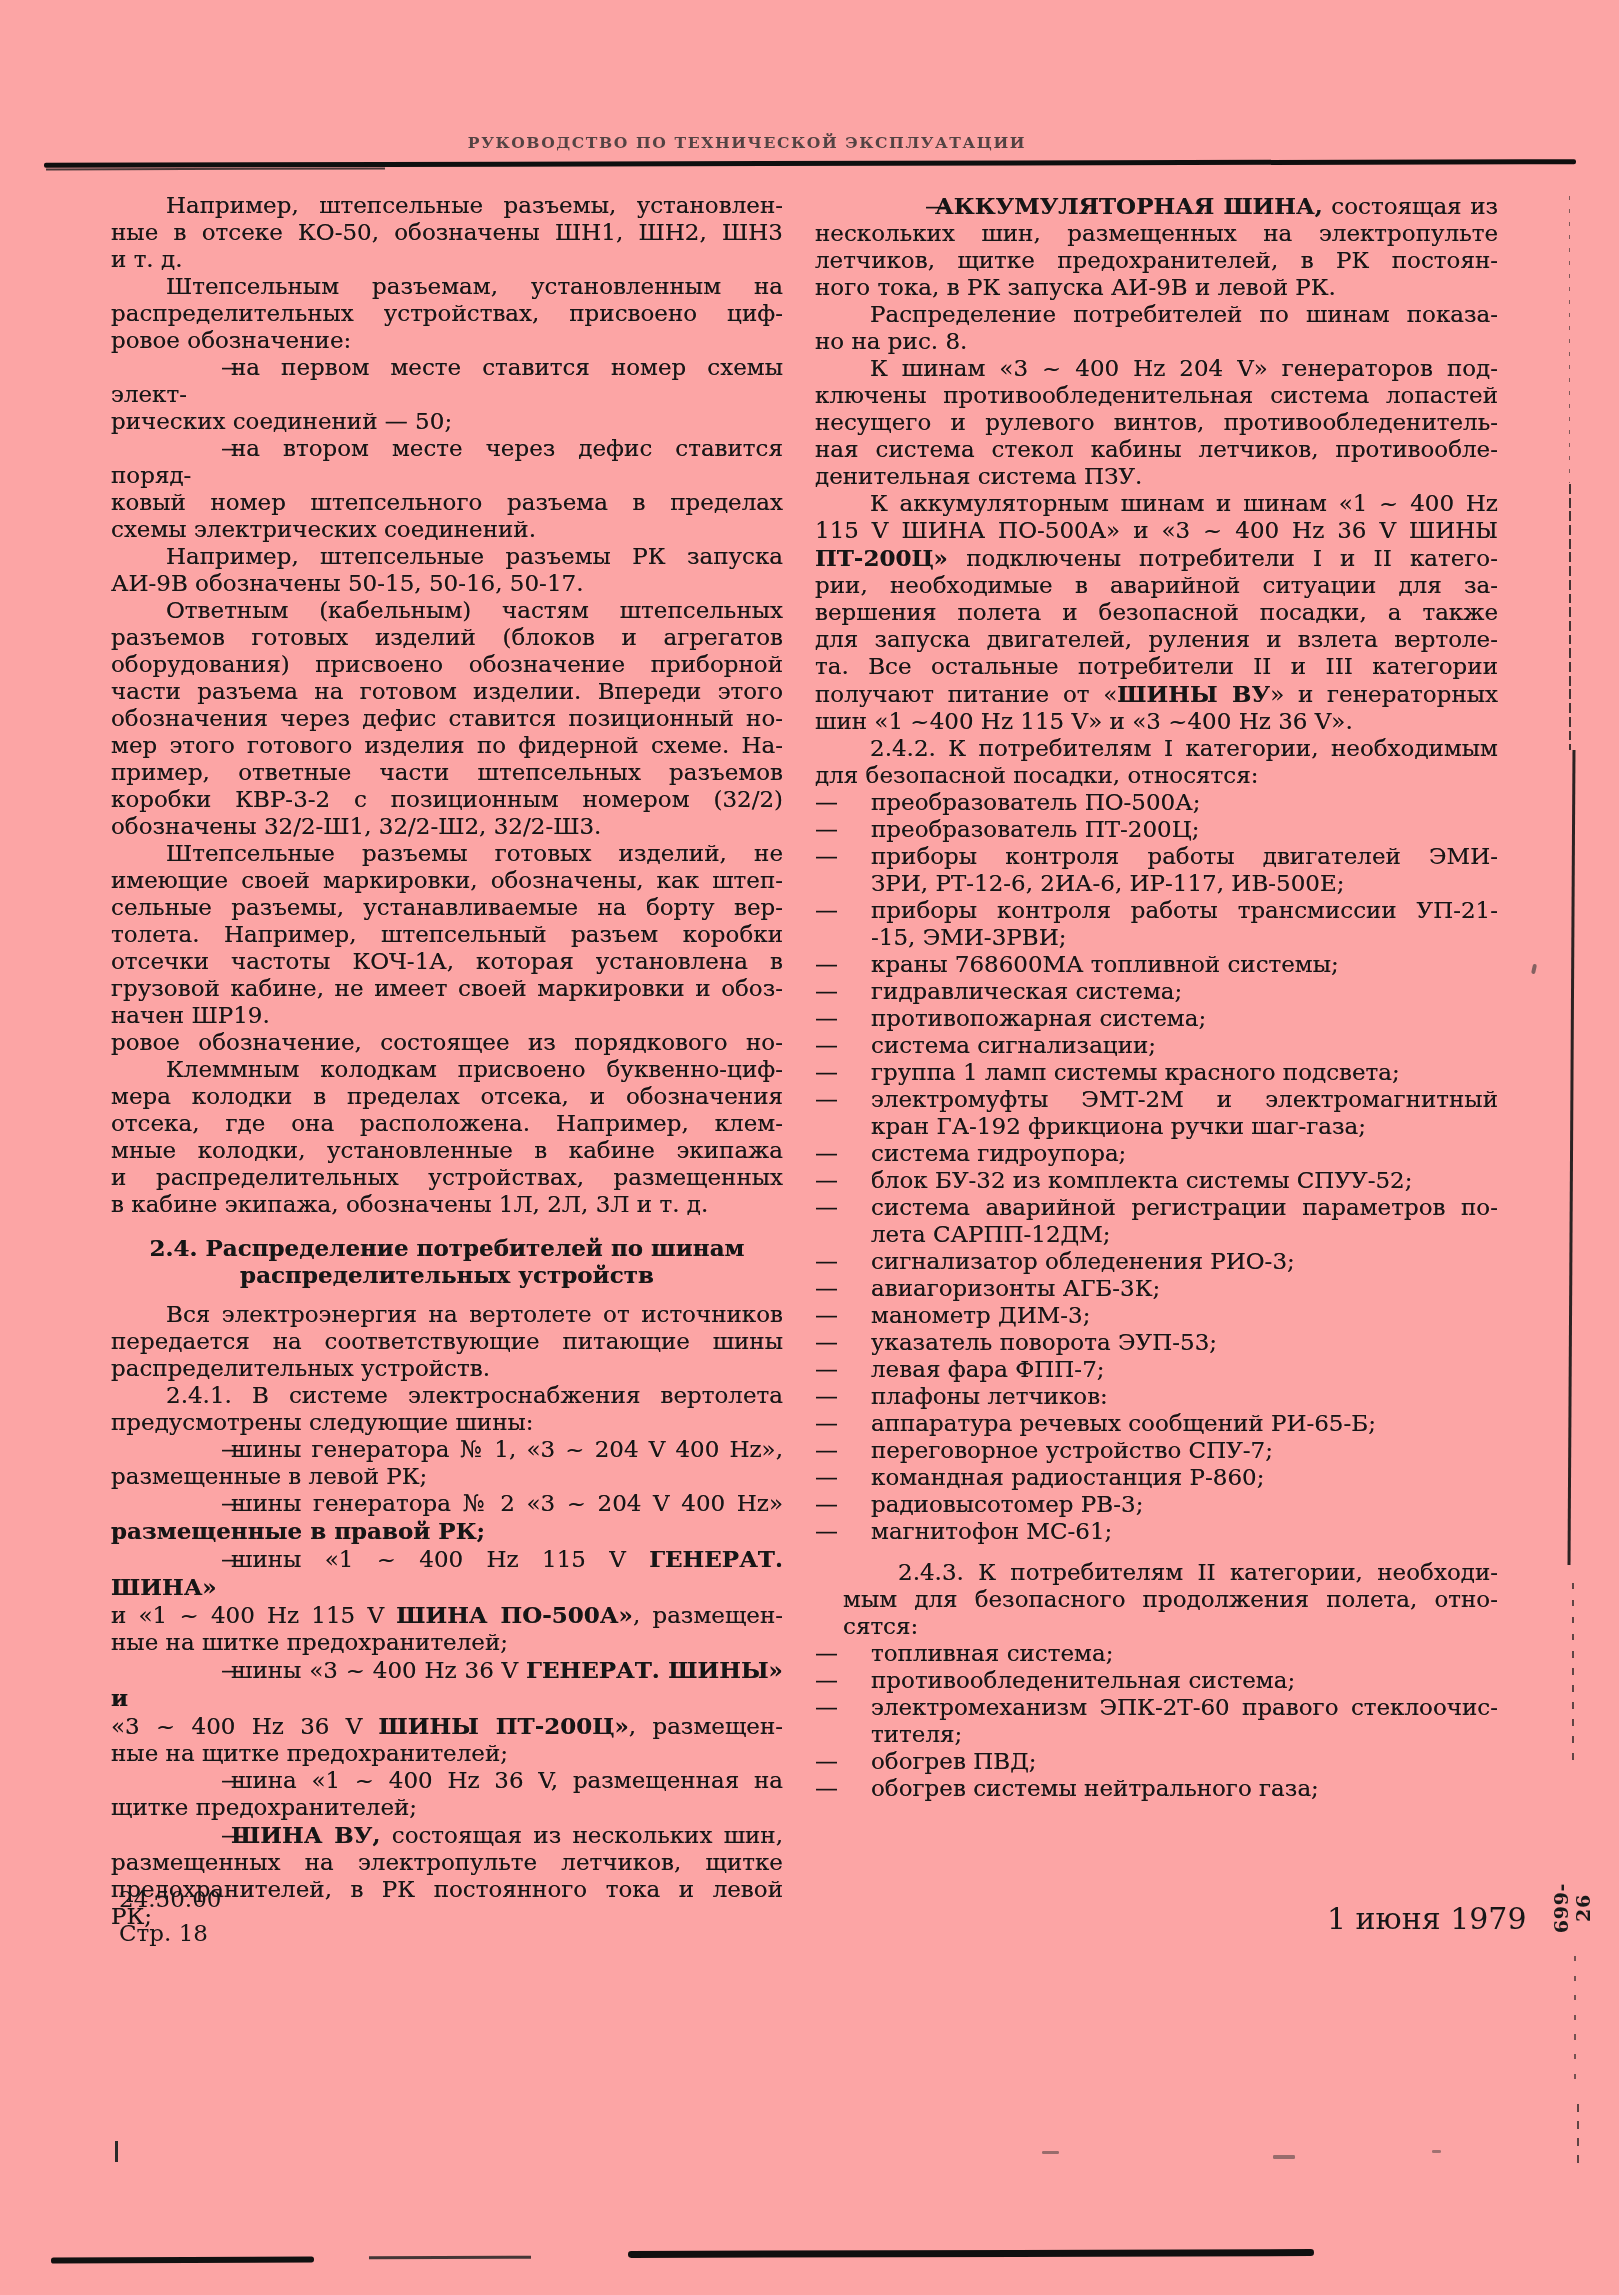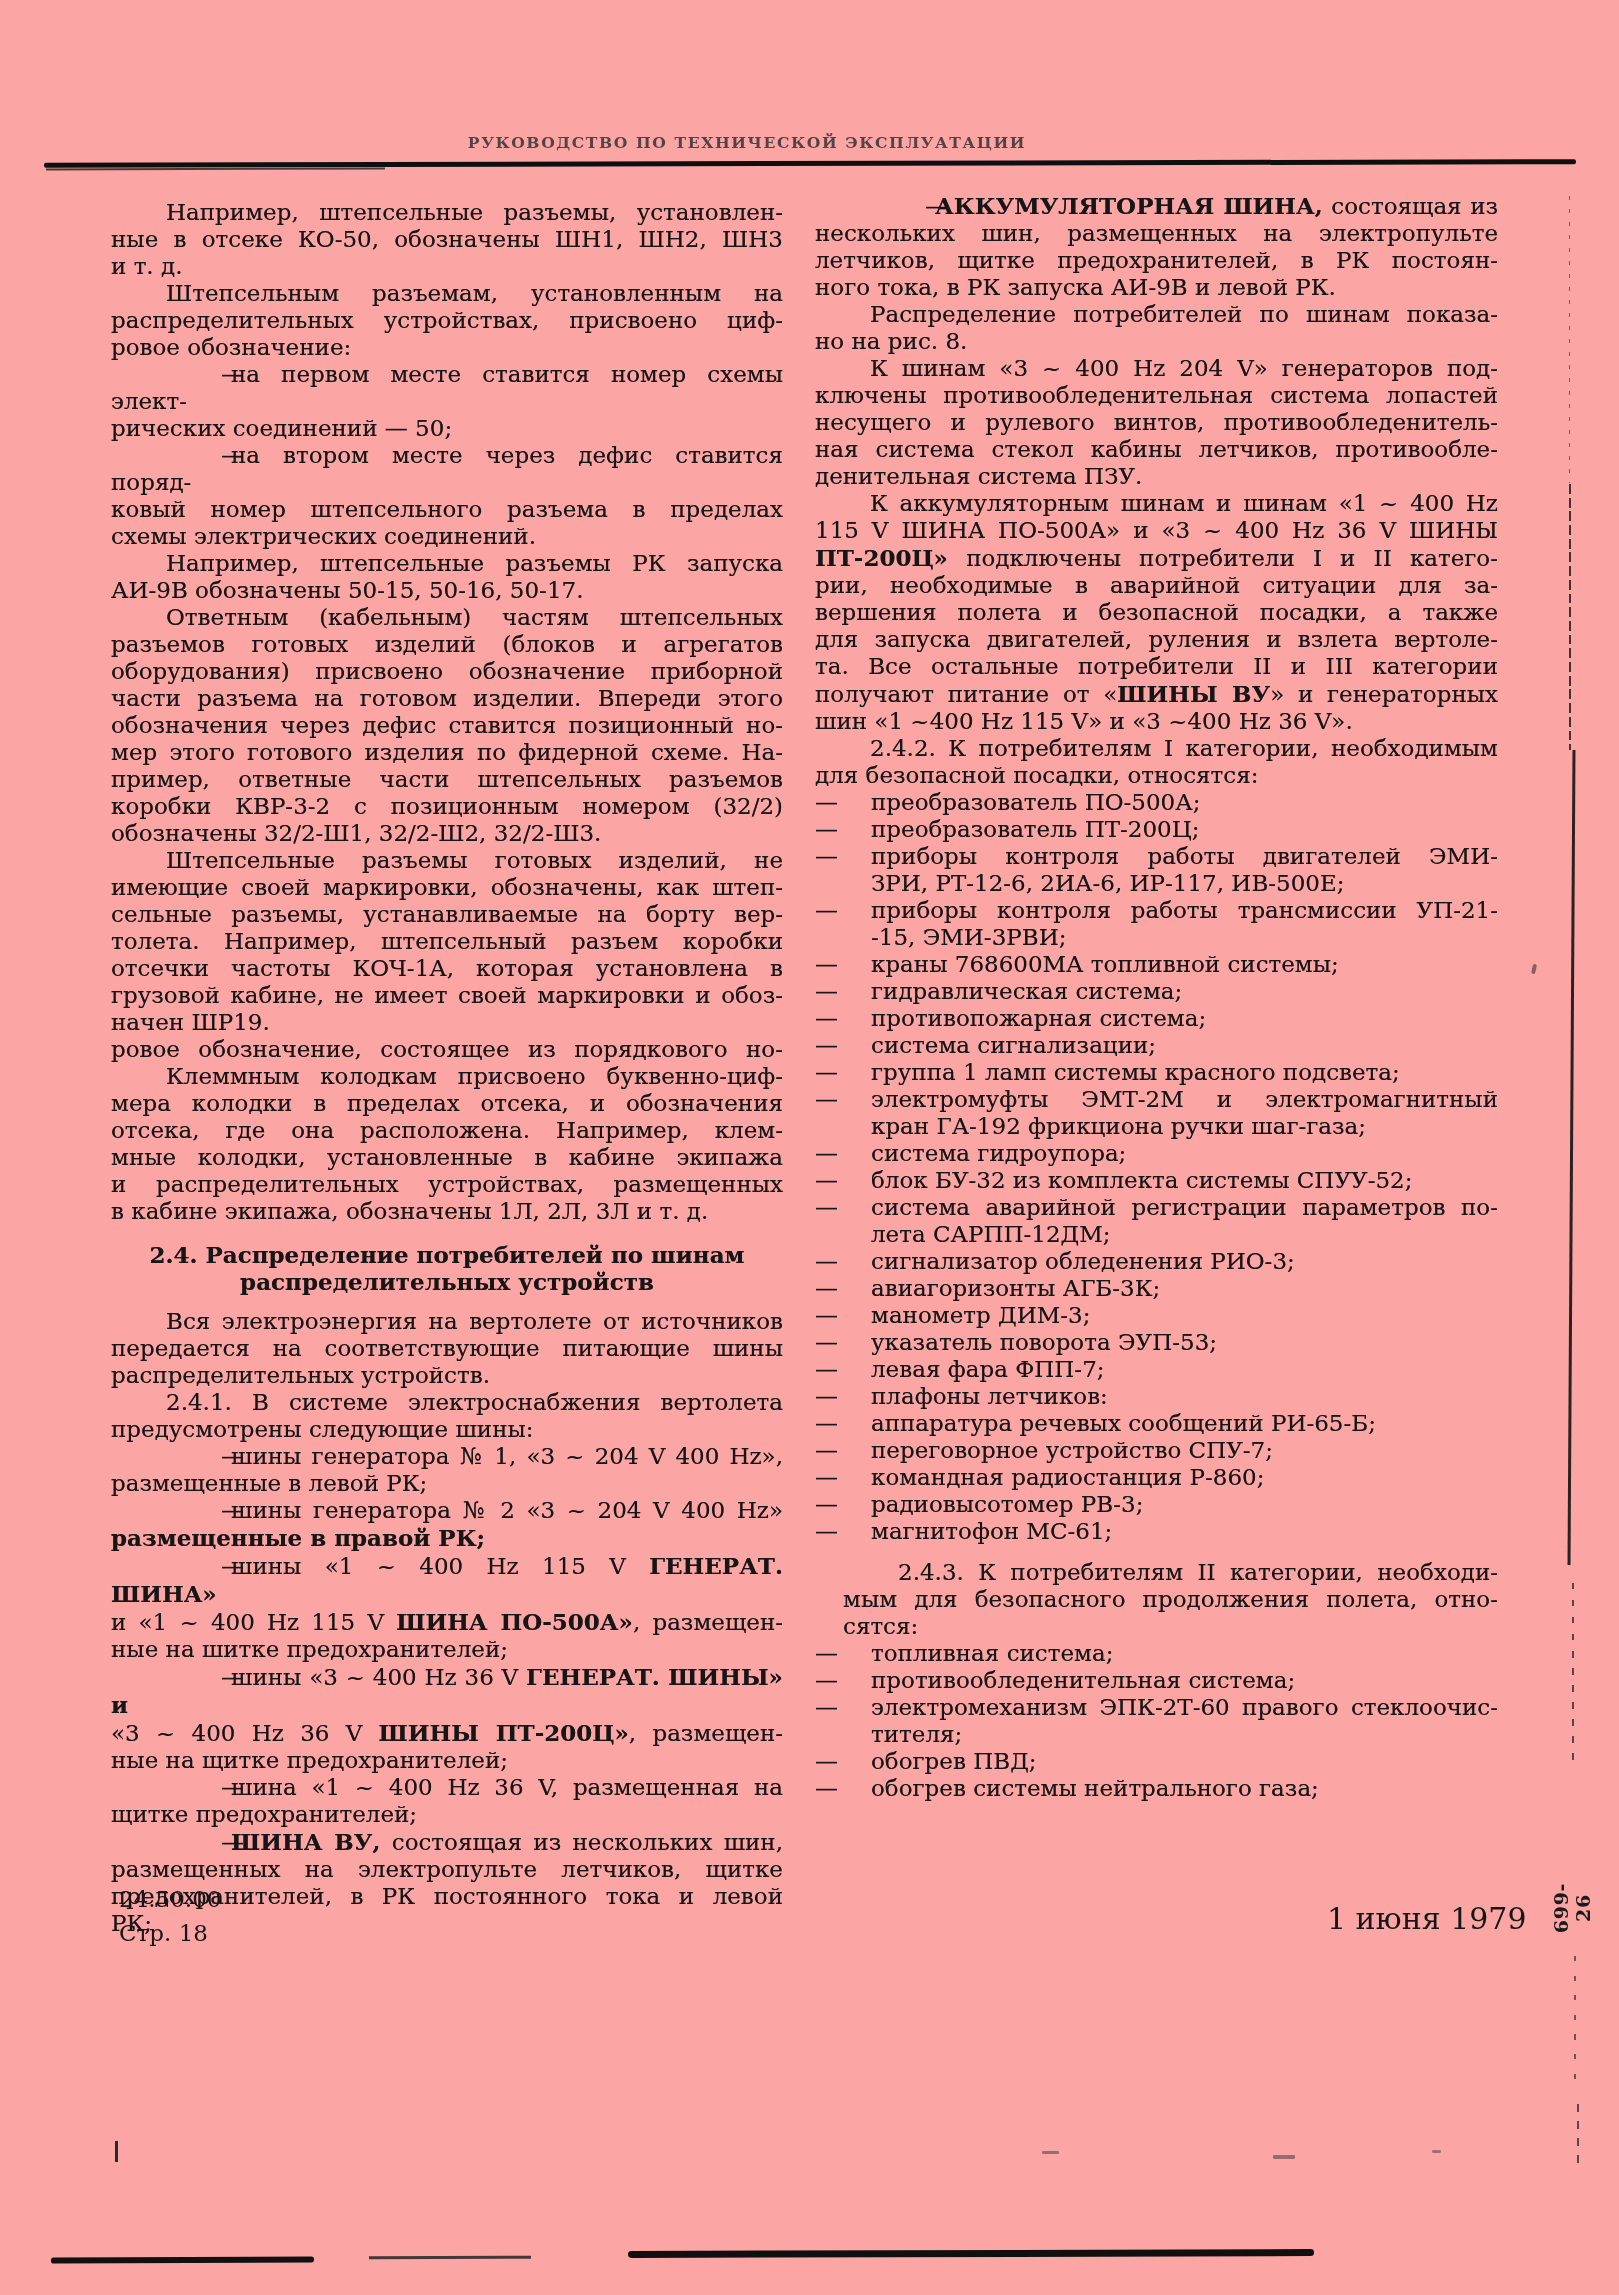--- a/index.html
+++ b/index.html
@@ -25,21 +25,21 @@
   .rule2{
     position:absolute;left:46px;top:168px;width:339px;height:2px;
     background:#1d1d1d;opacity:.8;transform:rotate(-0.2deg);
   }
   
   .col{
     position:absolute;top:192px;
     font-size:23px;line-height:27px;
     text-shadow:0 0 0.4px rgba(10,10,10,.55);
   }
-  .col-left{left:111px;width:672px;margin-top:7px;}
+  .col-left{left:111px;width:672px;}
   .col-right{left:815px;width:683px;}
   .block{margin:0;}
   .block.gap{margin-top:14.3px;margin-left:28px;}
   .line{text-align:justify;text-align-last:justify;}
   .line.last{text-align-last:left;}
   .p .line.first,.pd .line.first{text-indent:55px;}
   .pd .dash{display:inline-block;width:65px;}
   .hang .dash{display:inline-block;width:56px;}
   .hang .line:not(.first){padding-left:56px;}
   .h{margin:15.6px 0 13px;}

